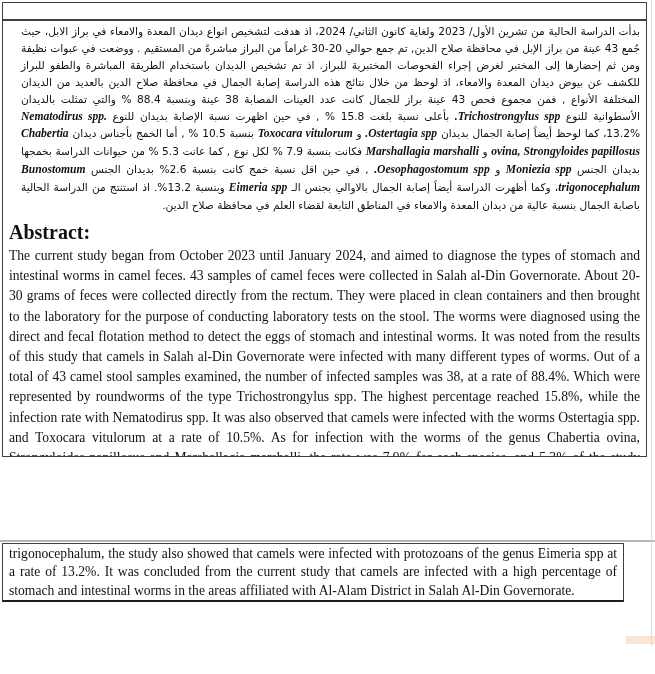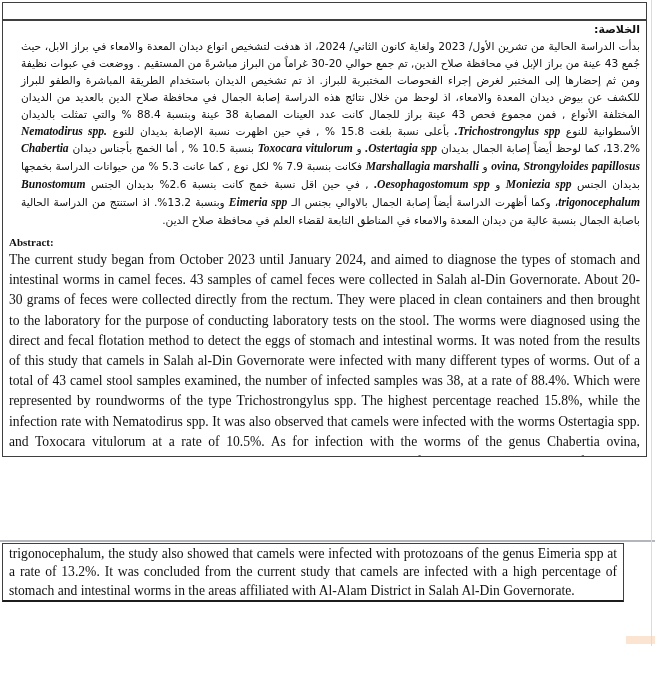--- a/index.html
+++ b/index.html
@@ -34,21 +34,21 @@
   }
   .ar-para{
     direction:rtl;text-align:justify;margin:1px 0 0 12px;
     font-family:"DejaVu Sans",sans-serif;font-size:10.6px;line-height:16.9px;
   }
   .ar-para .la{
     font-family:"Liberation Serif",serif;font-style:italic;font-weight:bold;
     font-size:11.6px;
   }
   .en-heading{
-    font-family:"Liberation Serif",serif;font-weight:bold;font-size:11px;
+    font-family:"Liberation Serif",serif;font-weight:bold;font-size:20px;
     margin:7px 0 2px 0;text-align:left;
   }
   .en-para{
     margin:0;text-align:justify;font-family:"Liberation Serif",serif;
     font-size:13.6px;line-height:20.2px;
   }
 
   
   .page-sep{position:absolute;top:540px;left:0;width:655px;height:2px;background:#b3b6ba;}
 
@@ -78,21 +78,20 @@
     </div>
     <div class="cell cell-stu">
       <span>ابراهيم طه عبد الله</span>
     </div>
     <div class="cell cell-title">
       <span>تشخيص ديدان المعدة والامعاء في الجمال.</span>
     </div>
   </div>
 
   <div class="main-box">
-    <div class="ar-heading">الخلاصة:</div>
     <p class="ar-para" dir="rtl"><span>بدأت الدراسة الحالية من تشرين الأول/ 2023 ولغاية كانون الثاني/ 2024، اذ هدفت لتشخيص انواع ديدان المعدة والامعاء في براز الابل، حيث جُمع 43 عينة من براز الإبل في محافظة صلاح الدين, تم جمع حوالي 20-30 غراماً من البراز مباشرةً من المستقيم . ووضعت في عبوات نظيفة ومن ثم إحضارها إلى المختبر لغرض إجراء الفحوصات المختبرية للبراز. اذ تم تشخيص الديدان باستخدام الطريقة المباشرة والطفو للبراز للكشف عن بيوض ديدان المعدة والامعاء، اذ لوحظ من خلال نتائج هذه الدراسة إصابة الجمال في محافظة صلاح الدين بالعديد من الديدان المختلفة الأنواع , فمن مجموع فحص 43 عينة براز للجمال كانت عدد العينات المصابة 38 عينة وبنسبة 88.4 % والتي تمثلت بالديدان الأسطوانية للنوع </span><span class="la">Trichostrongylus spp.</span><span> بأعلى نسبة بلغت 15.8 % , في حين اظهرت نسبة الإصابة بديدان للنوع </span><span class="la">Nematodirus spp.</span><span> 13.2%، كما لوحظ أيضاً إصابة الجمال بديدان </span><span class="la">Ostertagia spp.</span><span> و </span><span class="la">Toxocara vitulorum</span><span> بنسبة 10.5 % , أما الخمج بأجناس ديدان </span><span class="la">Chabertia ovina, Strongyloides papillosus</span><span> و </span><span class="la">Marshallagia marshalli</span><span> فكانت بنسبة 7.9 % لكل نوع , كما عانت 5.3 % من حيوانات الدراسة بخمجها بديدان الجنس </span><span class="la">Moniezia spp</span><span> و </span><span class="la">Oesophagostomum spp.</span><span> , في حين اقل نسبة خمج كانت بنسبة 2.6% بديدان الجنس </span><span class="la">Bunostomum trigonocephalum</span><span>، وكما أظهرت الدراسة أيضاً إصابة الجمال بالاوالي بجنس الـ </span><span class="la">Eimeria spp</span><span> وبنسبة 13.2%. اذ استنتج من الدراسة الحالية باصابة الجمال بنسبة عالية من ديدان المعدة والامعاء في المناطق التابعة لقضاء العلم في محافظة صلاح الدين.</span></p>
 
     <div class="en-heading">Abstract:</div>
     <p class="en-para">The current study began from October 2023 until January 2024, and aimed to diagnose the types of stomach and intestinal worms in camel feces. 43 samples of camel feces were collected in Salah al-Din Governorate. About 20-30 grams of feces were collected directly from the rectum. They were placed in clean containers and then brought to the laboratory for the purpose of conducting laboratory tests on the stool. The worms were diagnosed using the direct and fecal flotation method to detect the eggs of stomach and intestinal worms. It was noted from the results of this study that camels in Salah al-Din Governorate were infected with many different types of worms. Out of a total of 43 camel stool samples examined, the number of infected samples was 38, at a rate of 88.4%. Which were represented by roundworms of the type Trichostrongylus spp. The highest percentage reached 15.8%, while the infection rate with Nematodirus spp. It was also observed that camels were infected with the worms Ostertagia spp. and Toxocara vitulorum at a rate of 10.5%. As for infection with the worms of the genus Chabertia ovina, Strongyloides papillosus and Marshallagia marshalli, the rate was 7.9% for each species, and 5.3% of the study animals suffered from infection with worms of the genus Moniezia spp. and Oesophagostomum spp. While the lowest infection rate was 2.6% with worms of the genus Bunostomum</p>
   </div>
 
   <div class="page-sep"></div>
 
   <div class="cont-box">
     <p class="en-para">trigonocephalum, the study also showed that camels were infected with protozoans of the genus Eimeria spp at a rate of 13.2%. It was concluded from the current study that camels are infected with a high percentage of stomach and intestinal worms in the areas affiliated with Al-Alam District in Salah Al-Din Governorate.</p>

